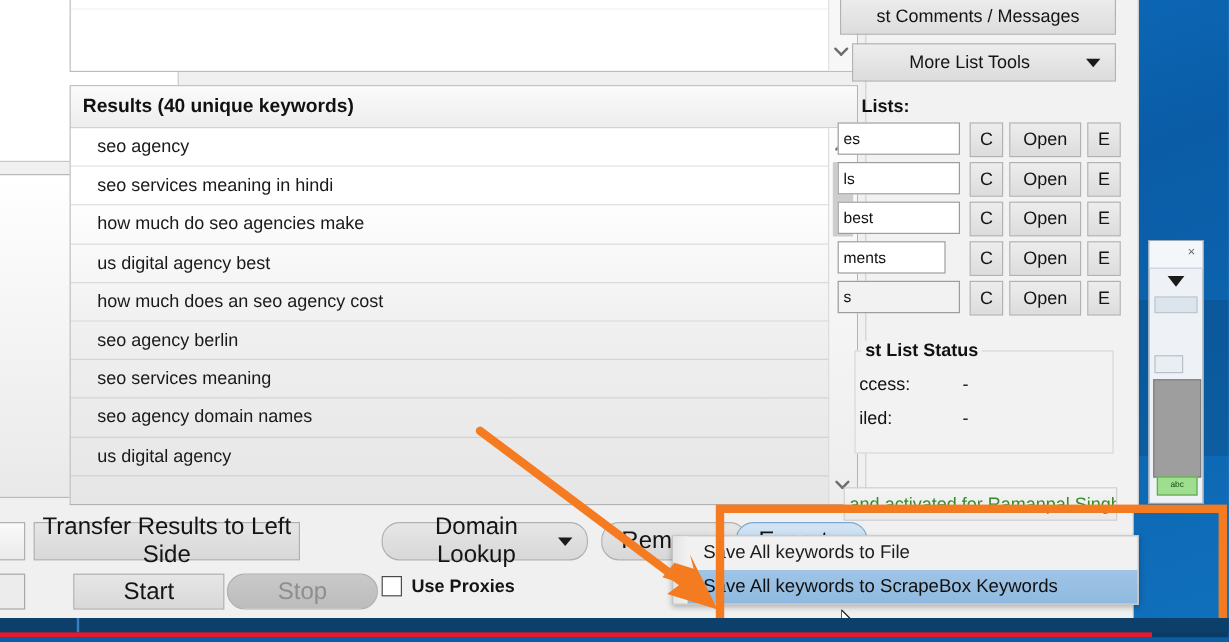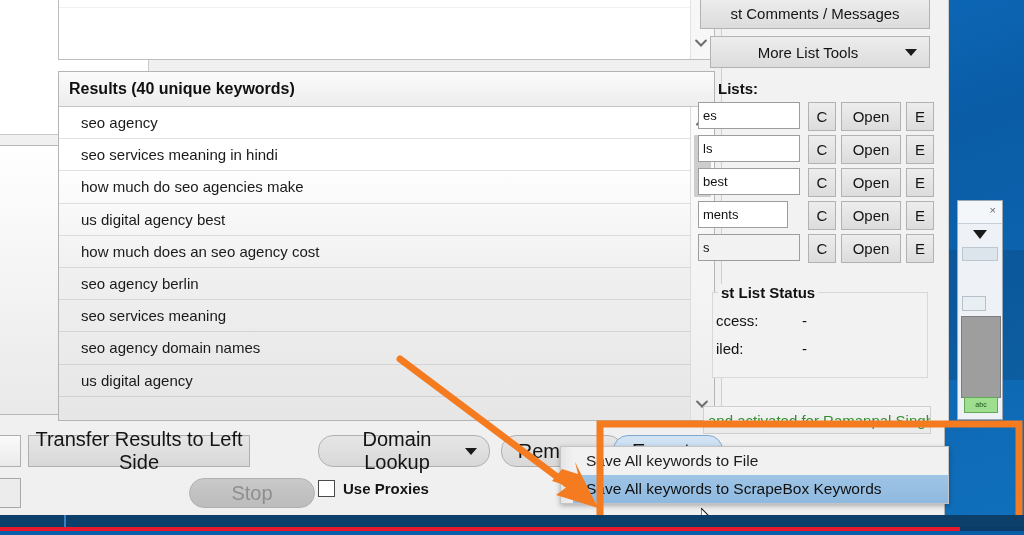--- a/index.html
+++ b/index.html
@@ -262,20 +262,23 @@
     <span class="caret"></span>
   </div>
 
   <div class="btn hl hasCaret" style="left:672px;top:460px;width:110px;height:32px;">
     <span class="lbl">Export</span>
     <span class="caret"></span>
   </div>
 
   <div class="txt grey" style="left:-8px;top:503px;width:88px;height:30px;"></div>
 
+  <div class="btn flat" style="left:120px;top:503px;width:126px;height:30px;">
+    <span>Start</span>
+  </div>
 
   <div class="btn disabled" style="left:248px;top:503px;width:126px;height:30px;">
     <span>Stop</span>
   </div>
 
   <div id="chk-proxies">
     <span class="box"></span>
     <span class="lbl">Use Proxies</span>
   </div>
 

